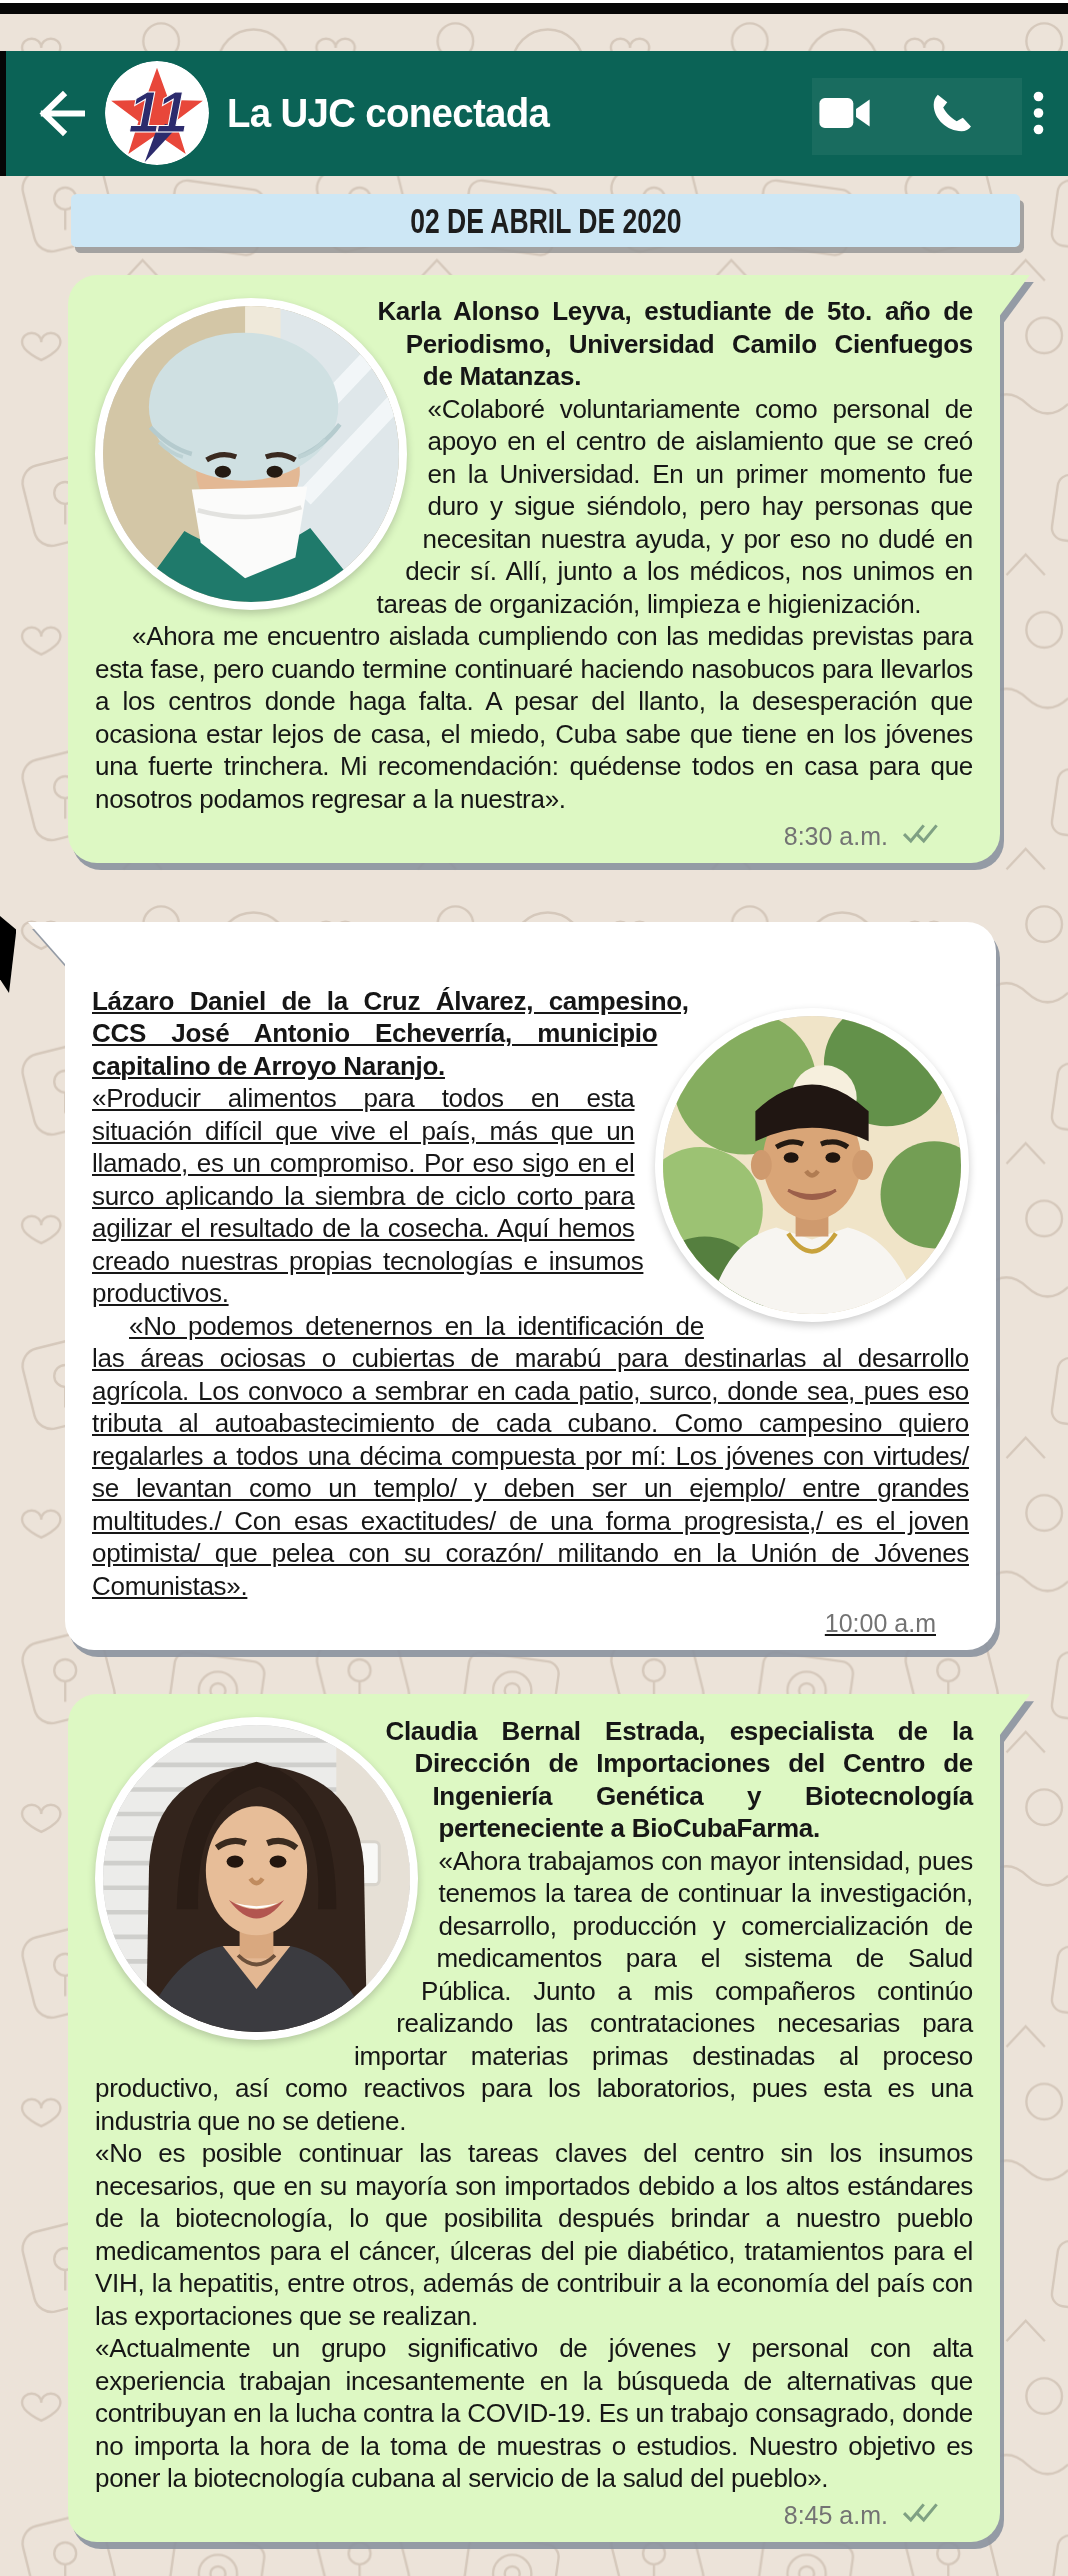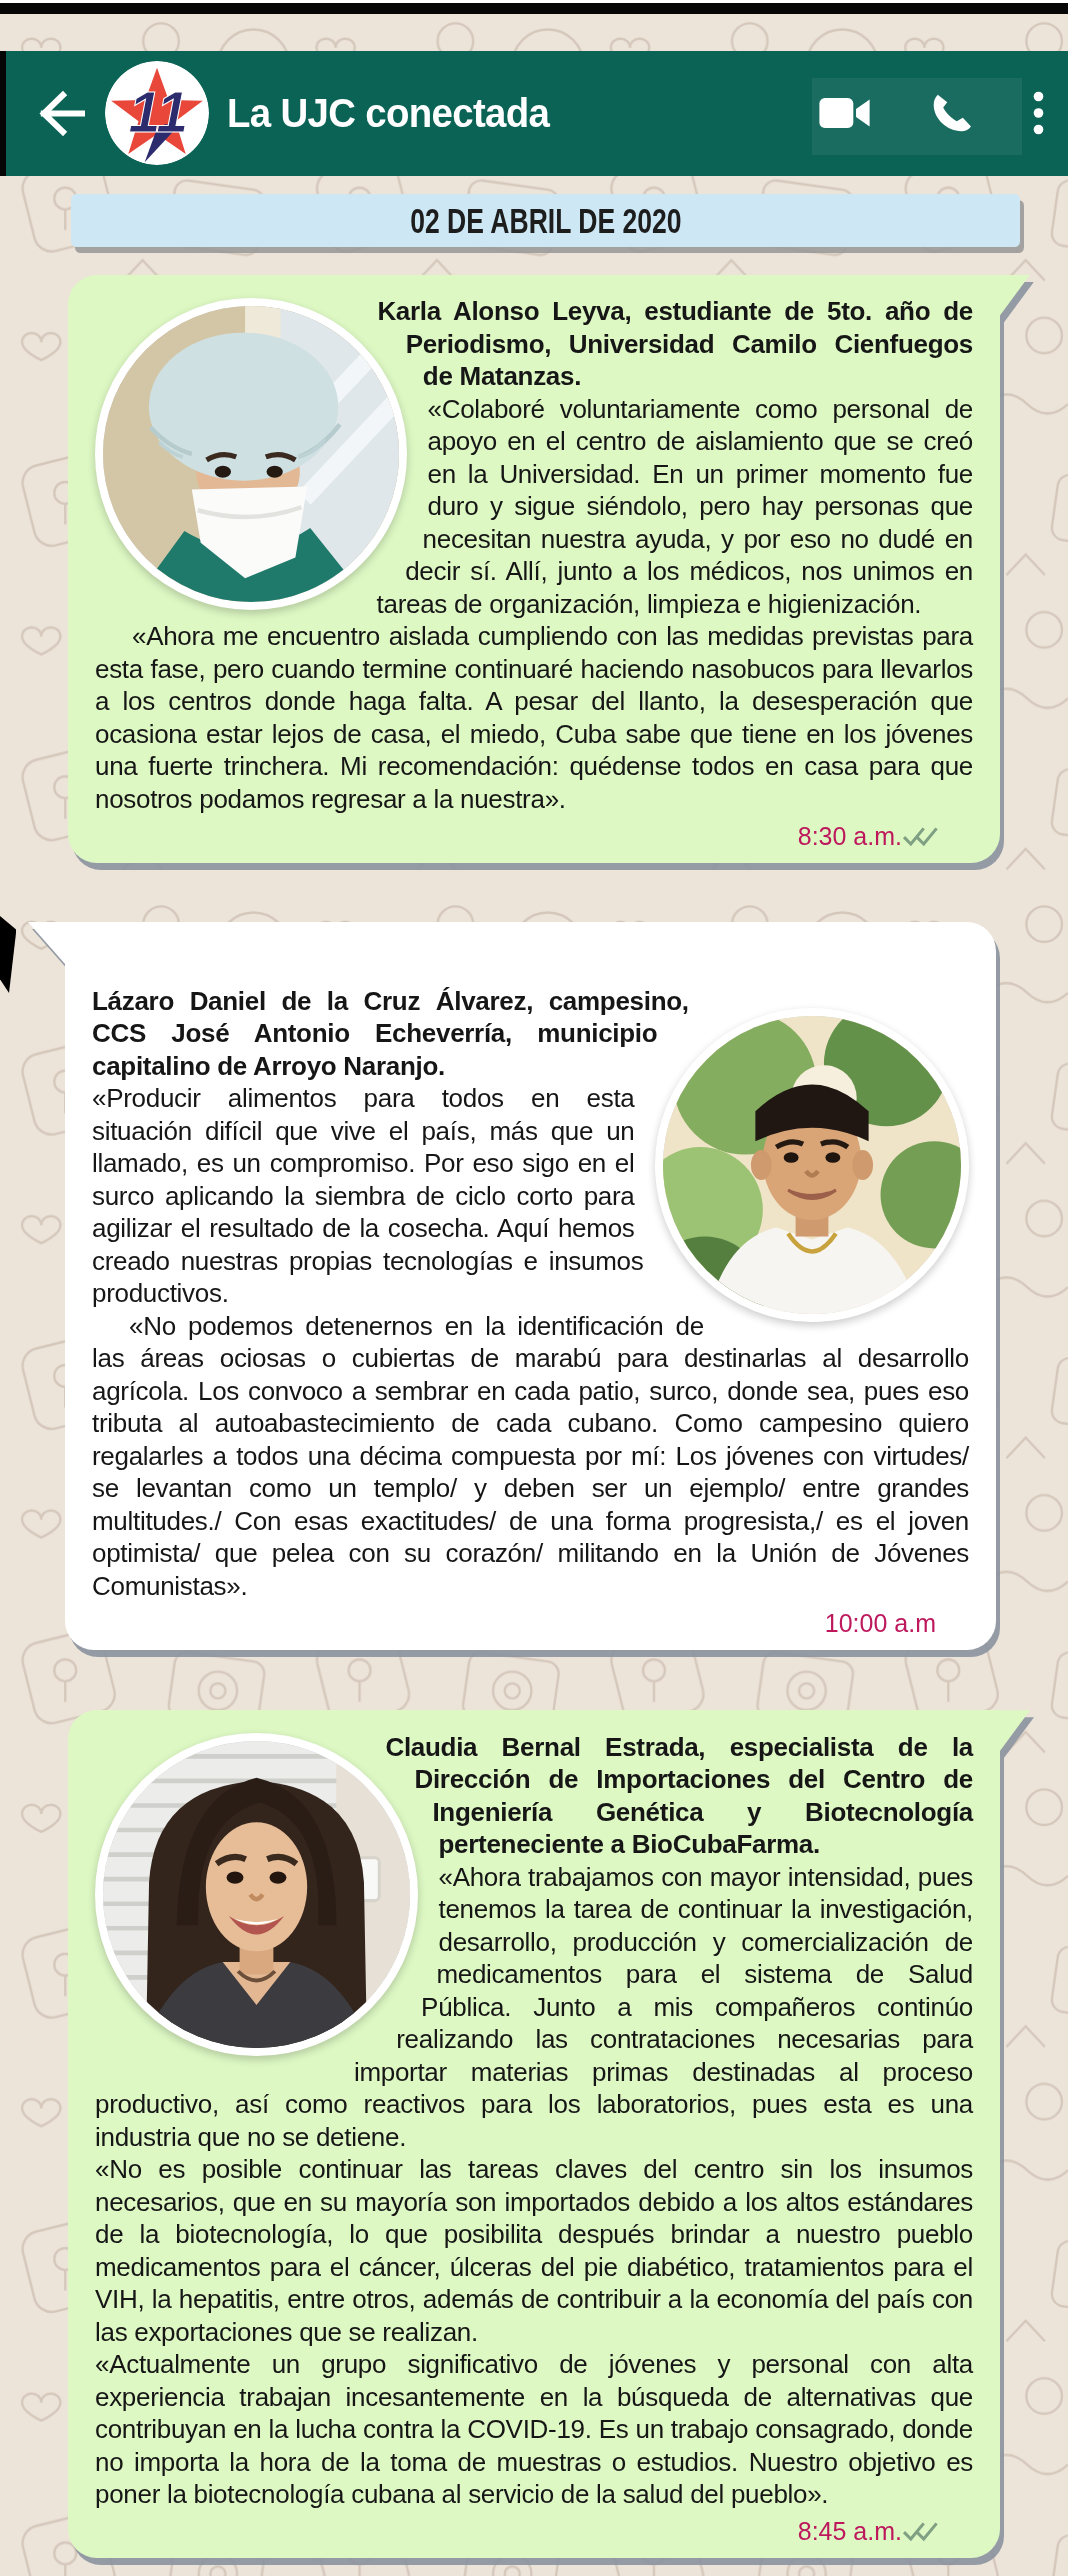--- a/index.html
+++ b/index.html
@@ -44,42 +44,42 @@
   }
 
   
   .msg{
     position:relative;box-sizing:border-box;
     font-size:26px;line-height:1.25;letter-spacing:-0.3px;color:#161616;
     text-align:justify;padding:20.5px 27px 11px 27px;
     filter:drop-shadow(4.8px 7.5px 0 rgba(139,146,158,.9));
   }
   .msg.out{background:#ddf8c3;margin:0 69px 59px 68px;border-radius:29px 0 29px 29px;}
-  .msg.in {background:#ffffff;margin:0 73px 60px 65px;border-radius:0 29px 29px 29px;padding-top:63px;}
+  .msg.in {background:#ffffff;margin:0 73px 44px 65px;border-radius:0 29px 29px 29px;padding-top:63px;text-decoration:underline;}
   .tail{position:absolute;top:0;width:31px;height:42px;}
   .out>.tail{right:-30px;background:#ddf8c3;clip-path:polygon(0 0,100% 0,0 100%);}
   .in>.tail{left:-37px;width:37px;background:#ffffff;clip-path:polygon(0 0,100% 0,100% 100%);}
 
   .msg p{margin:0;}
   .sender{font-weight:700;}
   .ind{text-indent:37px;}
 
   .avatar{
     border-radius:50%;border:8.2px solid #ffffff;overflow:hidden;
     box-shadow:0 3.4px 8.2px rgba(0,0,0,.2);background:#ccc;
   }
   .avatar.left{float:left;shape-outside:circle(53%);margin:2.7px 20.5px 9.6px 0;}
   .avatar.right{float:right;shape-outside:circle(53%);margin:23px 0 9.6px 20.5px;}
   .a1{width:296px;height:296px;}
   .a2{width:298px;height:298px;}
   .a3{width:307px;height:307px;}
 
   .meta{
-    clear:none;display:flex;justify-content:flex-end;align-items:center;gap:0;
-    margin-top:5.5px;padding-right:33px;color:#be185d;font-size:25px;letter-spacing:0;
+    clear:none;display:flex;justify-content:flex-end;align-items:flex-start;gap:14px;
+    margin-top:5.5px;padding-right:33px;color:#737373;font-size:25px;letter-spacing:0;
   }
   .checks-icon{display:block;}
 
   .artifact{
     position:absolute;left:0;top:916px;width:16.4px;height:77px;background:#000;
     clip-path:polygon(0 0,100% 18%,55% 100%,0 82%);
   }
 </style>
 </head>
 <body>

